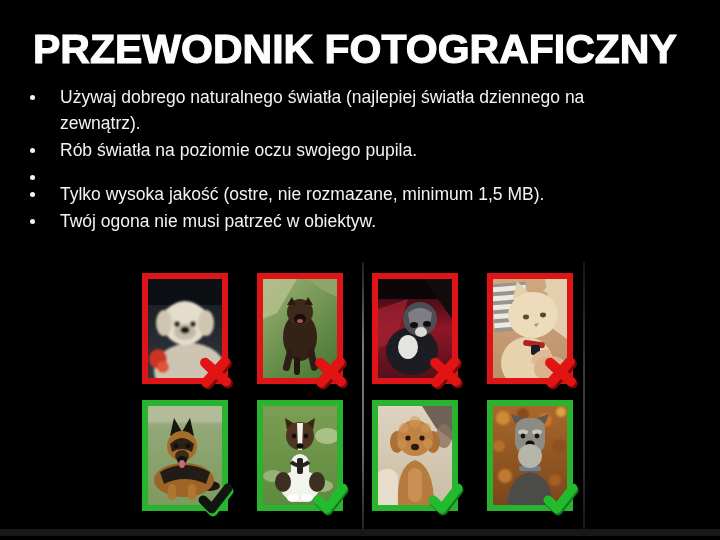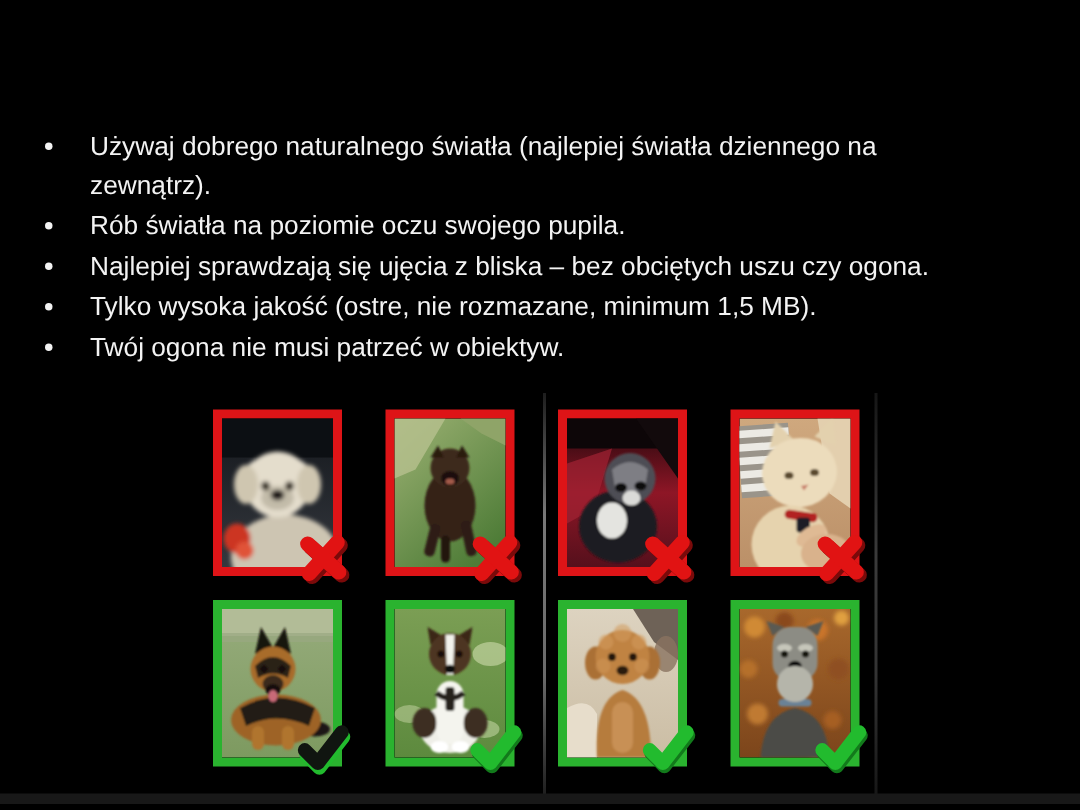--- a/index.html
+++ b/index.html
@@ -104,34 +104,34 @@
       </linearGradient>
     <linearGradient id="lg-leaves" x1="0" y1="0" x2="0" y2="1">
         <stop offset="0" stop-color="#a8682c"></stop>
         <stop offset="1" stop-color="#7c451b"></stop>
       </linearGradient>
   </defs>
 </svg>
 
 <div class="slide">
 
+  <h1 class="title">PRZEWODNIK FOTOGRAFICZNY</h1>
 
   <ul class="tips">
     <li>
         <span class="dot"></span>
         <span class="tip-text">Używaj dobrego naturalnego światła (najlepiej światła dziennego na
 zewnątrz).</span>
       </li>
     <li>
         <span class="dot"></span>
         <span class="tip-text">Rób światła na poziomie oczu swojego pupila.</span>
       </li>
     <li>
         <span class="dot"></span>
-        <span class="tip-text">Najlepiej sprawdzają się ujęcia z bliska – bez obciętych uszu czy ogona.</span>
       </li>
     <li>
         <span class="dot"></span>
         <span class="tip-text">Tylko wysoka jakość (ostre, nie rozmazane, minimum 1,5 MB).</span>
       </li>
     <li>
         <span class="dot"></span>
         <span class="tip-text">Twój ogona nie musi patrzeć w obiektyw.</span>
       </li>
   </ul>

